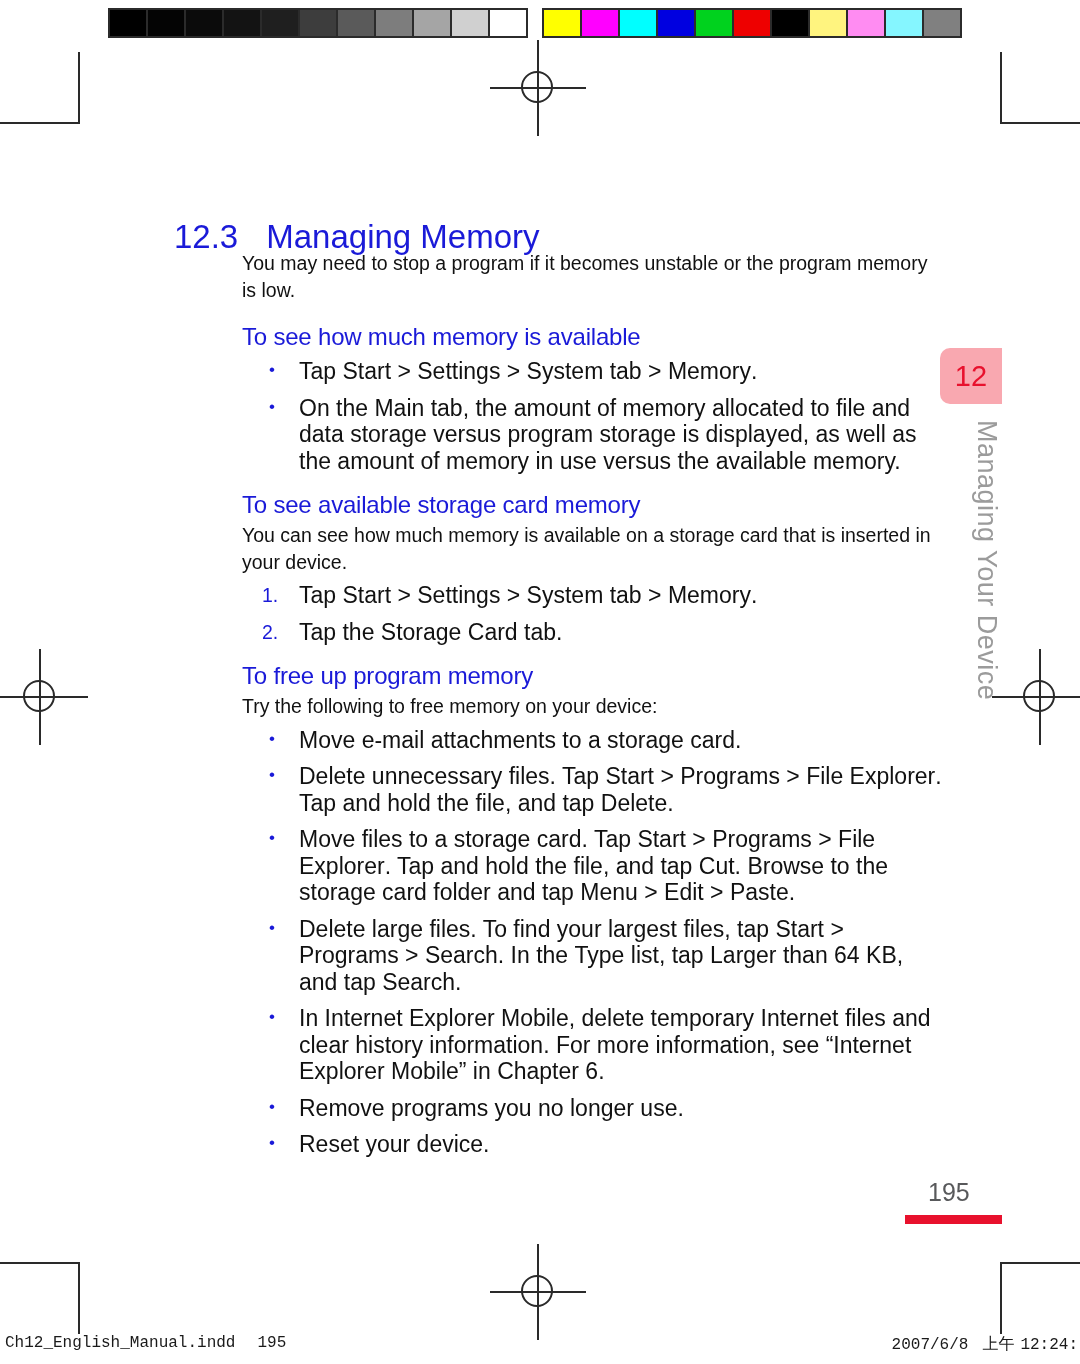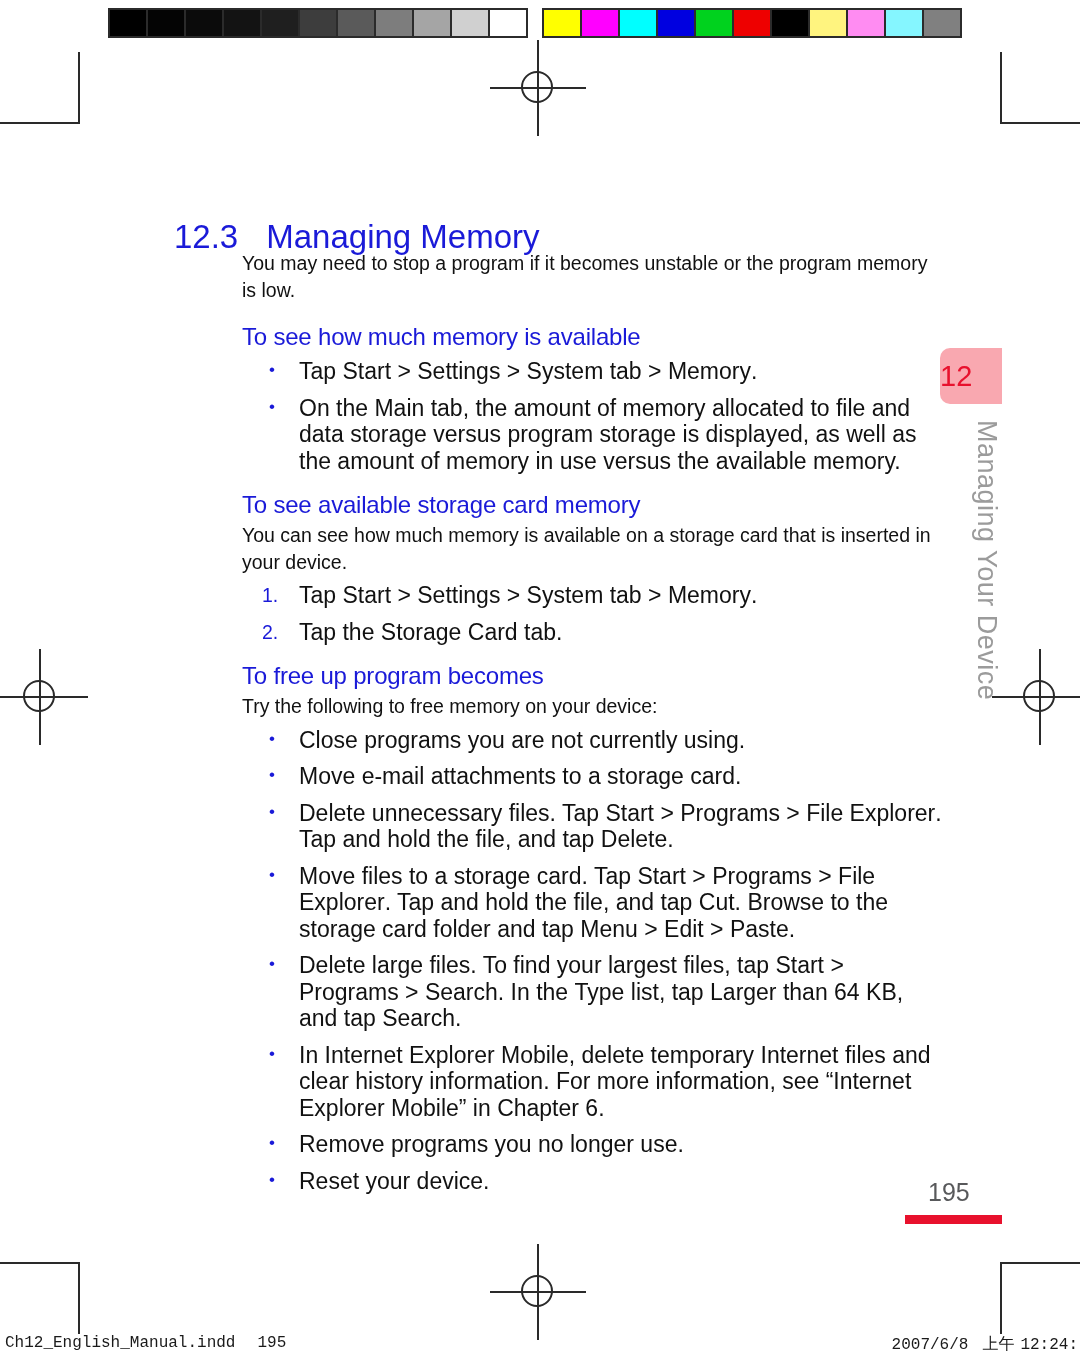--- a/index.html
+++ b/index.html
@@ -167,21 +167,21 @@
     width: 62px;
     height: 56px;
     background: #f9a8b0;
     border-radius: 10px 0 0 10px;
   }
   #chapter-tab-number {
     position: absolute;
     left: 0; top: 0;
     width: 62px;
     line-height: 56px;
-    text-align: left;
+    text-align: center;
     color: #e8112d;
     font-size: 29px;
   }
   #chapter-running-head {
     position: absolute;
     left: 940px;
     top: 420px;
     width: 62px;
     height: 320px;
     color: #9b9b9b;
@@ -316,24 +316,23 @@
       <li>On the <span class="ui">Main</span> tab, the amount of memory allocated to file and data storage versus program storage is displayed, as well as the amount of memory in use versus the available memory.</li>
     </ul>
 
     <h2 class="subhead">To see available storage card memory</h2>
     <p class="para tight">You can see how much memory is available on a storage card that is inserted in your device.</p>
     <ol class="steps">
       <li>Tap <span class="ui">Start</span> &gt; <span class="ui">Settings</span> &gt; <span class="ui">System</span> tab &gt; <span class="ui">Memory</span>.</li>
       <li>Tap the <span class="ui">Storage Card</span> tab.</li>
     </ol>
 
-    <h2 class="subhead">To free up program becomes</h2>
+    <h2 class="subhead">To free up program memory</h2>
     <p class="para tight">Try the following to free memory on your device:</p>
     <ul class="bullets">
-      <li>Close programs you are not currently using.</li>
       <li>Move e-mail attachments to a storage card.</li>
       <li><span class="ui">Delete</span> unnecessary files. Tap <span class="ui">Start</span> &gt; <span class="ui">Programs</span> &gt; <span class="ui">File Explorer</span>. Tap and hold the file, and tap <span class="ui">Delete</span>.</li>
       <li>Move files to a storage card. Tap <span class="ui">Start</span> &gt; <span class="ui">Programs</span> &gt; <span class="ui">File Explorer</span>. Tap and hold the file, and tap <span class="ui">Cut</span>. Browse to the storage card folder and tap <span class="ui">Menu</span> &gt; <span class="ui">Edit</span> &gt; <span class="ui">Paste</span>.</li>
       <li><span class="ui">Delete</span> large files. To find your largest files, tap <span class="ui">Start</span> &gt; <span class="ui">Programs</span> &gt; <span class="ui">Search</span>. In the <span class="ui">Type</span> list, tap <span class="ui">Larger than 64 KB</span>, and tap <span class="ui">Search</span>.</li>
       <li>In Internet Explorer Mobile, delete temporary Internet files and clear history information. For more information, see “Internet Explorer Mobile” in Chapter 6.</li>
       <li>Remove programs you no longer use.</li>
       <li>Reset your device.</li>
     </ul>
 
   </div>

